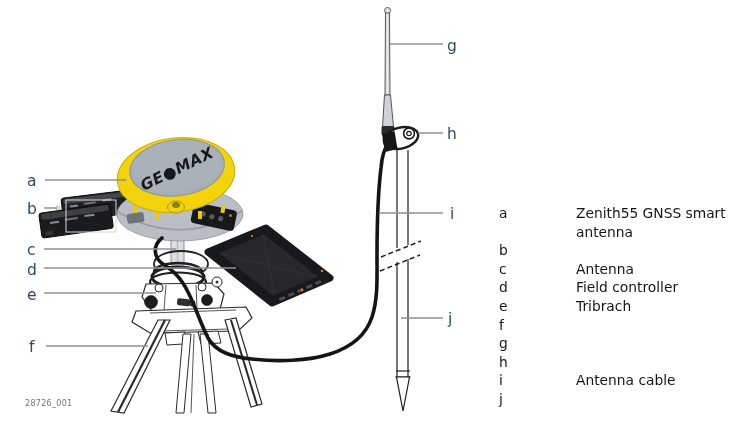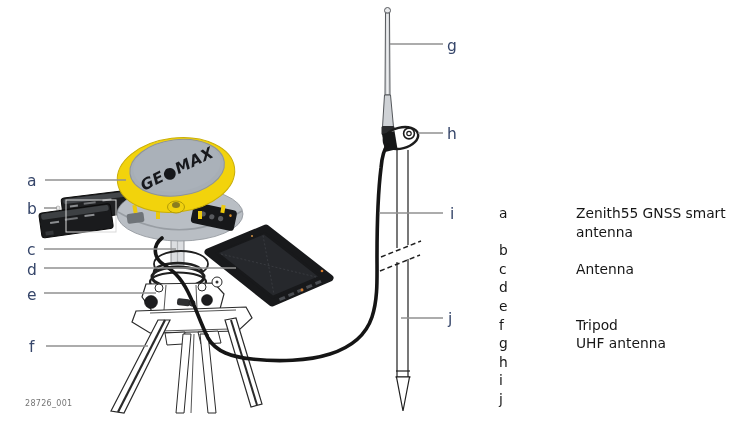--- a/index.html
+++ b/index.html
@@ -217,36 +217,37 @@
     </div>
     <div class="legend-row">
       <span class="legend-key">b</span>
     </div>
     <div class="legend-row">
       <span class="legend-key">c</span>
       <span class="legend-label">Antenna</span>
     </div>
     <div class="legend-row">
       <span class="legend-key">d</span>
+      <span class="legend-label">Field controller</span>
     </div>
     <div class="legend-row">
       <span class="legend-key">e</span>
+      <span class="legend-label">Tribrach</span>
     </div>
     <div class="legend-row">
       <span class="legend-key">f</span>
-      <span class="legend-label">Tripod</span>
     </div>
     <div class="legend-row">
       <span class="legend-key">g</span>
-      <span class="legend-label">UHF antenna</span>
     </div>
     <div class="legend-row">
       <span class="legend-key">h</span>
     </div>
     <div class="legend-row">
       <span class="legend-key">i</span>
+      <span class="legend-label">Antenna cable</span>
     </div>
     <div class="legend-row">
       <span class="legend-key">j</span>
     </div>
   </div>
 
 </div>
 
 </body></html>

